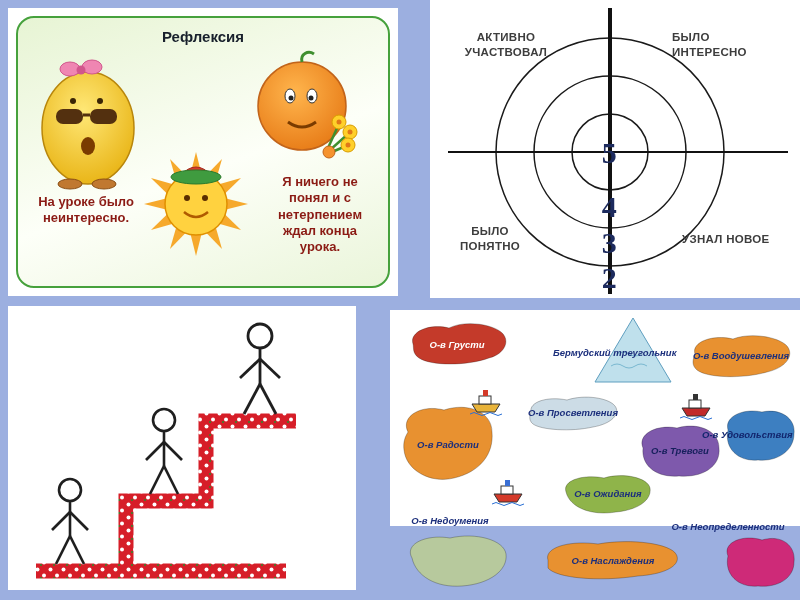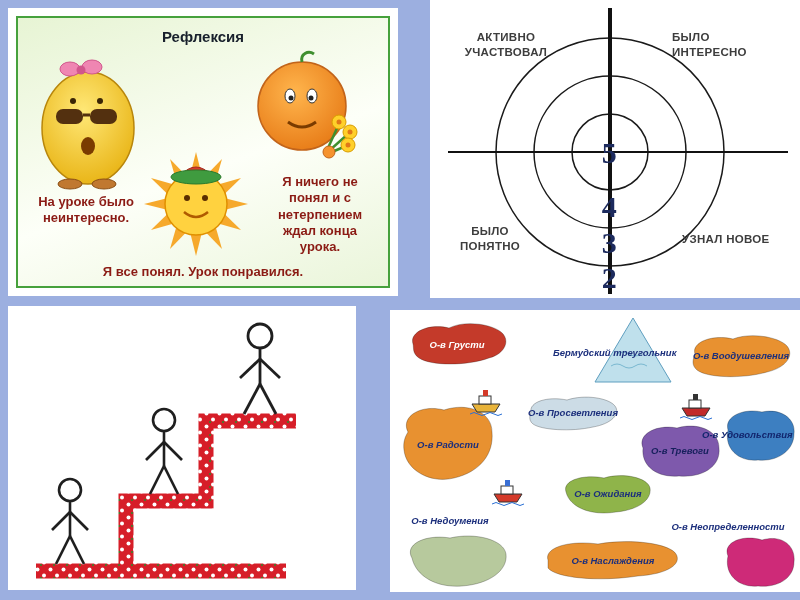--- a/index.html
+++ b/index.html
@@ -2,24 +2,24 @@
 <html><head>
 <meta charset="utf-8">
 <style>
   html,body{margin:0;padding:0;}
   .slide{position:relative;width:800px;height:600px;background:#9cafe0;overflow:hidden;
          font-family:"Liberation Sans",sans-serif;}
   .panel{position:absolute;background:#ffffff;}
   #p-reflection{left:8px;top:8px;width:390px;height:288px;}
   #p-target{left:430px;top:0;width:370px;height:298px;}
   #p-stairs{left:8px;top:306px;width:348px;height:284px;}
-  #p-islands{left:390px;top:310px;width:410px;height:282px;}
+  #p-islands{left:390px;top:310px;width:410px;height:216px;}
 
   
-  .frame{position:absolute;inset:8px;border:2px solid #46a13c;border-radius:0;
+  .frame{position:absolute;inset:8px;border:2px solid #46a13c;border-radius:18px;
          background:linear-gradient(160deg,#e7f4d4,#fdfff8 55%,#eaf5da);}
   .r-title{position:absolute;top:10px;left:0;right:0;text-align:center;
            font-weight:700;font-size:15px;color:#18202c;}
   .caption{position:absolute;font-weight:700;font-size:13px;line-height:1.25;
            color:#8b1b14;text-align:center;}
   #cap-left{left:4px;top:176px;width:128px;}
   #cap-right{left:246px;top:156px;width:112px;}
   #cap-bottom{left:0;right:0;bottom:6px;}
   .chr{position:absolute;}
 
@@ -112,21 +112,20 @@
         <circle cx="56" cy="58" r="31" fill="#ffd23f" stroke="#e09000" stroke-width="1.5"></circle>
         <path d="M40,30 Q56,12 72,30 Z" fill="#d83a2a" stroke="#a82a1e"></path>
         <ellipse cx="56" cy="31" rx="25" ry="7" fill="#3f9b3f" stroke="#2c7a2c"></ellipse>
         <circle cx="47" cy="52" r="3" fill="#5a2d00"></circle>
         <circle cx="65" cy="52" r="3" fill="#5a2d00"></circle>
         <path d="M44,66 Q56,76 68,66" stroke="#b05a00" stroke-width="2.5" fill="none"></path>
       </svg>
 
       <div class="caption" id="cap-right">Я ничего не понял и с нетерпением ждал конца урока.</div>
       <div class="caption" id="cap-left">На уроке было неинтересно.</div>
-      <div class="caption" id="cap-bottom">Я все понял. Урок понравился.</div>
     </div>
   </div>
 
   <div class="panel" id="p-target">
     <svg width="370" height="298" viewBox="0 0 370 298">
       <circle cx="180" cy="152" r="38" fill="none" stroke="#1a1a1a" stroke-width="1.5"></circle>
       <circle cx="180" cy="152" r="76" fill="none" stroke="#1a1a1a" stroke-width="1.5"></circle>
       <circle cx="180" cy="152" r="114" fill="none" stroke="#1a1a1a" stroke-width="1.5"></circle>
       <line x1="18" y1="152" x2="358" y2="152" stroke="#111111" stroke-width="2"></line>
       <line x1="180" y1="8" x2="180" y2="294" stroke="#111111" stroke-width="4"></line>

